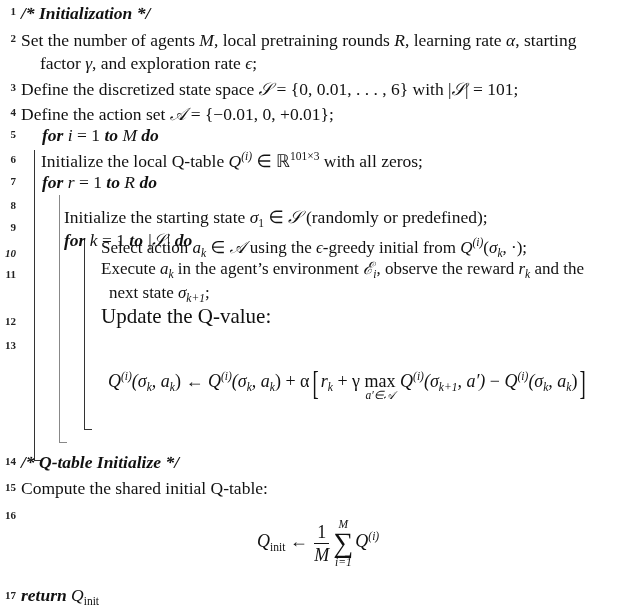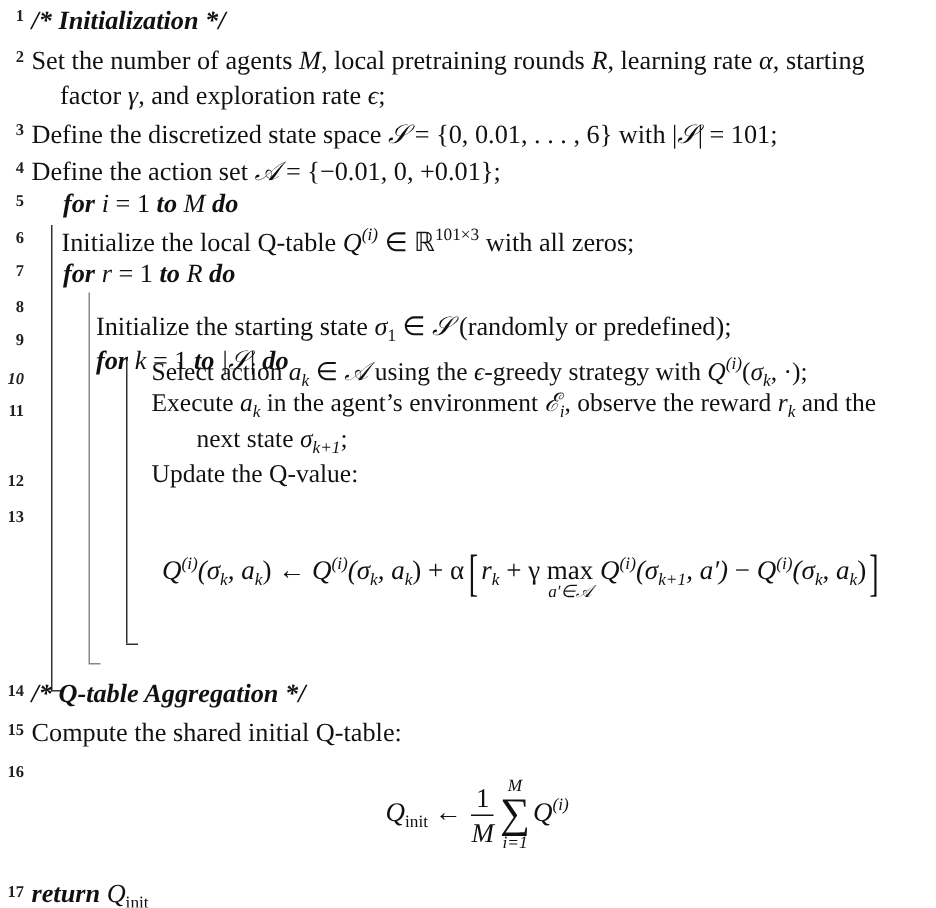--- a/index.html
+++ b/index.html
@@ -102,38 +102,38 @@
 </div>
 
 <div class="line" style="left:64px; top:229px;">
   <span class="b">for</span>
   <span class="i">k</span><span> = 1 </span><span class="b">to</span>
   <span class="cal">|𝒮|</span>
   <span class="b">do</span>
 </div>
 
 <div class="line" style="left:101px; top:237px; font-size:17px;">
-  <span>Select action </span><span class="i">a</span><sub class="i">k</sub><span> ∈ </span><span class="cal">𝒜</span><span> using the </span><span class="i">ϵ</span><span>-greedy strategy with </span><span class="i">Q</span><sup class="i">(i)</sup><span>(</span><span class="i">σ</span><sub class="i">k</sub><span>, ·);</span>
+  <span>Select action </span><span class="i">a</span><sub class="i">k</sub><span> ∈ </span><span class="cal">𝒜</span><span> using the </span><span class="i">ϵ</span><span>-greedy initial from </span><span class="i">Q</span><sup class="i">(i)</sup><span>(</span><span class="i">σ</span><sub class="i">k</sub><span>, ·);</span>
 </div>
 
 <div class="line" style="left:101px; top:258px; font-size:17px;">
   <span>Execute </span><span class="i">a</span><sub class="i">k</sub><span> in the agent’s environment </span><span class="cal">ℰ</span><sub class="i">i</sub><span>, observe the reward </span><span class="i">r</span><sub class="i">k</sub><span> and the</span>
 </div>
-<div class="line" style="left:109px; top:282px; font-size:17px;margin-left:22px;">
+<div class="line" style="left:109px; top:282px; font-size:17px;">
   <span>next state </span><span class="i">σ</span><sub class="i">k+1</sub><span>;</span>
 </div>
 
-<div class="line" style="left:101px; top:305px; font-size:17px;">Update the Q-value:</div>
+<div class="line" style="left:101px; top:305px; font-size:21px;">Update the Q-value:</div>
 
 <div class="eq" style="left:108px; top:368px;">
   <span class="i">Q</span><sup class="i">(i)</sup><span class="i">(σ</span><sub class="i">k</sub><span class="i">, a</span><sub class="i">k</sub><span>)</span><span> ← </span><span class="i">Q</span><sup class="i">(i)</sup><span class="i">(σ</span><sub class="i">k</sub><span class="i">, a</span><sub class="i">k</sub><span>)</span><span> + α</span><span class="bracket">[</span><span class="i">r</span><sub class="i">k</sub><span> + γ </span><span class="maxop"><span>max</span><span class="under">a′∈𝒜</span></span>
   <span class="i">Q</span><sup class="i">(i)</sup><span class="i">(σ</span><sub class="i">k+1</sub><span class="i">, a′)</span><span> − </span><span class="i">Q</span><sup class="i">(i)</sup><span class="i">(σ</span><sub class="i">k</sub><span class="i">, a</span><sub class="i">k</sub><span>)</span><span class="bracket">]</span>
 </div>
 
-<div class="line b" style="left:21px; top:451px;">/* Q-table Aggregation */</div>
+<div class="line b" style="left:21px; top:451px;">/* Q-table Initialize */</div>
 
 <div class="line" style="left:21px; top:477px;">Compute the shared initial Q-table:</div>
 
 <div class="eq" style="left:257px; top:518px;">
   <span class="i">Q</span><sub>init</sub><span> ← </span><span class="frac"><span class="num">1</span><span class="den">M</span></span><span class="sum"><span class="top">M</span><span class="sig">∑</span><span class="bot">i=1</span></span><span class="i">Q</span><sup class="i">(i)</sup>
 </div>
 
 <div class="line" style="left:21px; top:584px;">
   <span class="b">return</span>
   <span class="i">Q</span><sub>init</sub>

